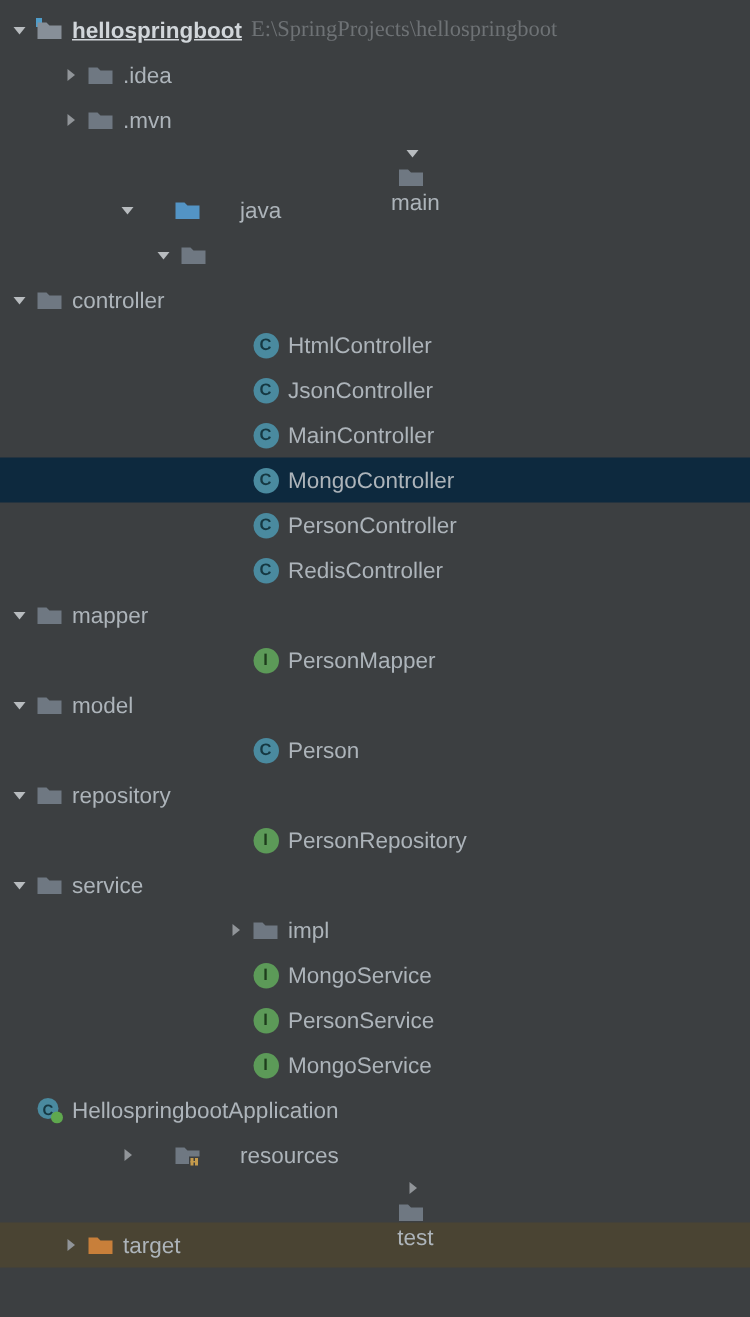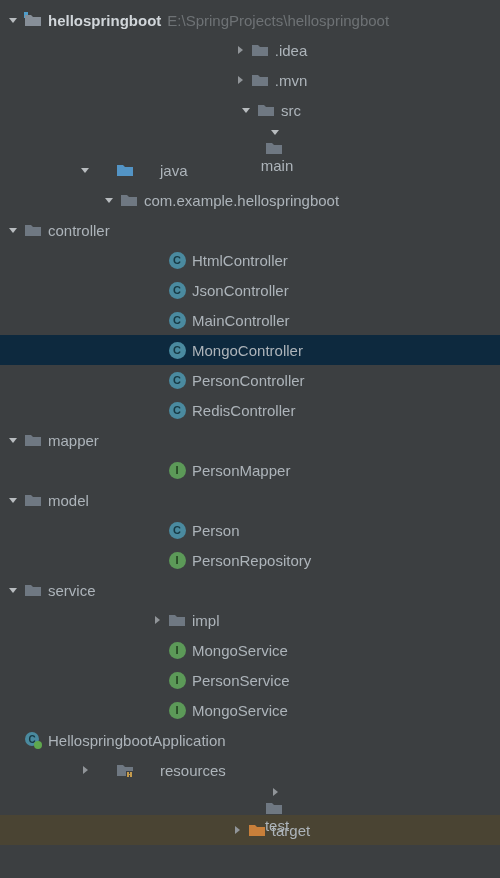--- a/index.html
+++ b/index.html
@@ -33,21 +33,21 @@
 
     .tree-row.selected {
       background: #0d293e;
     }
 
     .tree-row.highlighted {
       background: #4a4433;
     }
 
     .indent-0 { padding-left: 6px; }
-    .indent-1 { padding-left: 40px; justify-content: center; }
+    .indent-1 { padding-left: 40px; }
     .indent-2 { padding-left: 54px; flex-direction: column; }
     .indent-3 { padding-left: 78px; gap: 20px; }
     .indent-4 { padding-left: 102px; }
     .indent-5 { }
     .indent-6 { padding-left: 150px; }
 
     .arrow {
       width: 14px;
       height: 14px;
       display: flex;
@@ -76,25 +76,27 @@
       justify-content: center;
     }
 
     .label {
       font-weight: 400;
     }
 
     .label.bold {
       font-weight: 600;
       color: #d1d6da;
+      text-decoration: underline;
     }
 
     .path-suffix {
       color: #6e7275;
       margin-left: 6px;
+      font-family: Liberation Serif, serif;
     }
 
     
     .folder-gray { fill: #878f98; }
     .folder-dark { fill: #6f7882; }
     .folder-blue { fill: #5394c5; }
     .folder-orange { fill: #c87f3a; }
 
     
     .circle-class { 
@@ -156,33 +158,20 @@
           <path d="M3 1 L8 5 L3 9 Z" fill="#919599"></path>
         </svg>
       </span>
       <span class="icon">
         <svg width="18" height="16" viewBox="0 0 18 16">
           <path class="folder-dark" d="M1 3 L7 3 L9 5 L17 5 L17 14 L1 14 Z"></path>
         </svg>
       </span>
       <span class="label">.mvn</span>
     </div>
-    <div class="tree-row indent-1">
-      <span class="arrow ">
-        <svg viewBox="0 0 10 10">
-          <path d="M1 3 L9 3 L5 8 Z" fill="#b8bcbf"></path>
-        </svg>
-      </span>
-      <span class="icon">
-        <svg width="18" height="16" viewBox="0 0 18 16">
-          <path class="folder-dark" d="M1 3 L7 3 L9 5 L17 5 L17 14 L1 14 Z"></path>
-        </svg>
-      </span>
-      <span class="label">src</span>
-    </div>
     <div class="tree-row indent-2">
       <span class="arrow ">
         <svg viewBox="0 0 10 10">
           <path d="M1 3 L9 3 L5 8 Z" fill="#b8bcbf"></path>
         </svg>
       </span>
       <span class="icon">
         <svg width="18" height="16" viewBox="0 0 18 16">
           <path class="folder-dark" d="M1 3 L7 3 L9 5 L17 5 L17 14 L1 14 Z"></path>
         </svg>
@@ -206,21 +195,20 @@
       <span class="arrow ">
         <svg viewBox="0 0 10 10">
           <path d="M1 3 L9 3 L5 8 Z" fill="#b8bcbf"></path>
         </svg>
       </span>
       <span class="icon">
         <svg width="18" height="16" viewBox="0 0 18 16">
           <path class="folder-dark" d="M1 3 L7 3 L9 5 L17 5 L17 14 L1 14 Z"></path>
         </svg>
       </span>
-      <span class="label">com.example.hellospringboot</span>
     </div>
     <div class="tree-row indent-5">
       <span class="arrow ">
         <svg viewBox="0 0 10 10">
           <path d="M1 3 L9 3 L5 8 Z" fill="#b8bcbf"></path>
         </svg>
       </span>
       <span class="icon">
         <svg width="18" height="16" viewBox="0 0 18 16">
           <path class="folder-dark" d="M1 3 L7 3 L9 5 L17 5 L17 14 L1 14 Z"></path>
@@ -334,20 +322,33 @@
     <div class="tree-row indent-6">
       <span class="arrow none">
         <svg viewBox="0 0 10 10">
           <path d="M3 1 L8 5 L3 9 Z" fill="#919599"></path>
         </svg>
       </span>
       <span class="icon">
         <div class="circle-icon circle-class">C</div>
       </span>
       <span class="label">Person</span>
+    </div>
+    <div class="tree-row indent-5">
+      <span class="arrow ">
+        <svg viewBox="0 0 10 10">
+          <path d="M1 3 L9 3 L5 8 Z" fill="#b8bcbf"></path>
+        </svg>
+      </span>
+      <span class="icon">
+        <svg width="18" height="16" viewBox="0 0 18 16">
+          <path class="folder-dark" d="M1 3 L7 3 L9 5 L17 5 L17 14 L1 14 Z"></path>
+        </svg>
+      </span>
+      <span class="label">repository</span>
     </div>
     <div class="tree-row indent-6">
       <span class="arrow none">
         <svg viewBox="0 0 10 10">
           <path d="M3 1 L8 5 L3 9 Z" fill="#919599"></path>
         </svg>
       </span>
       <span class="icon">
         <div class="circle-icon circle-interface">I</div>
       </span>

